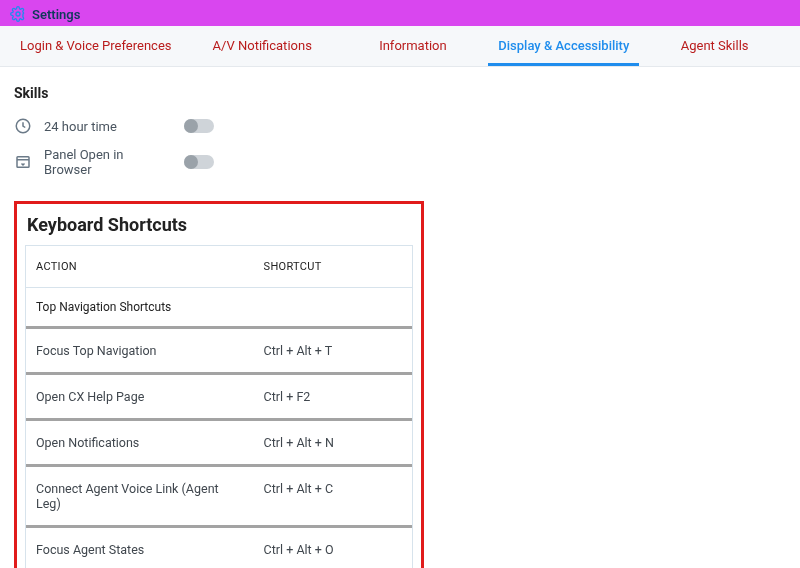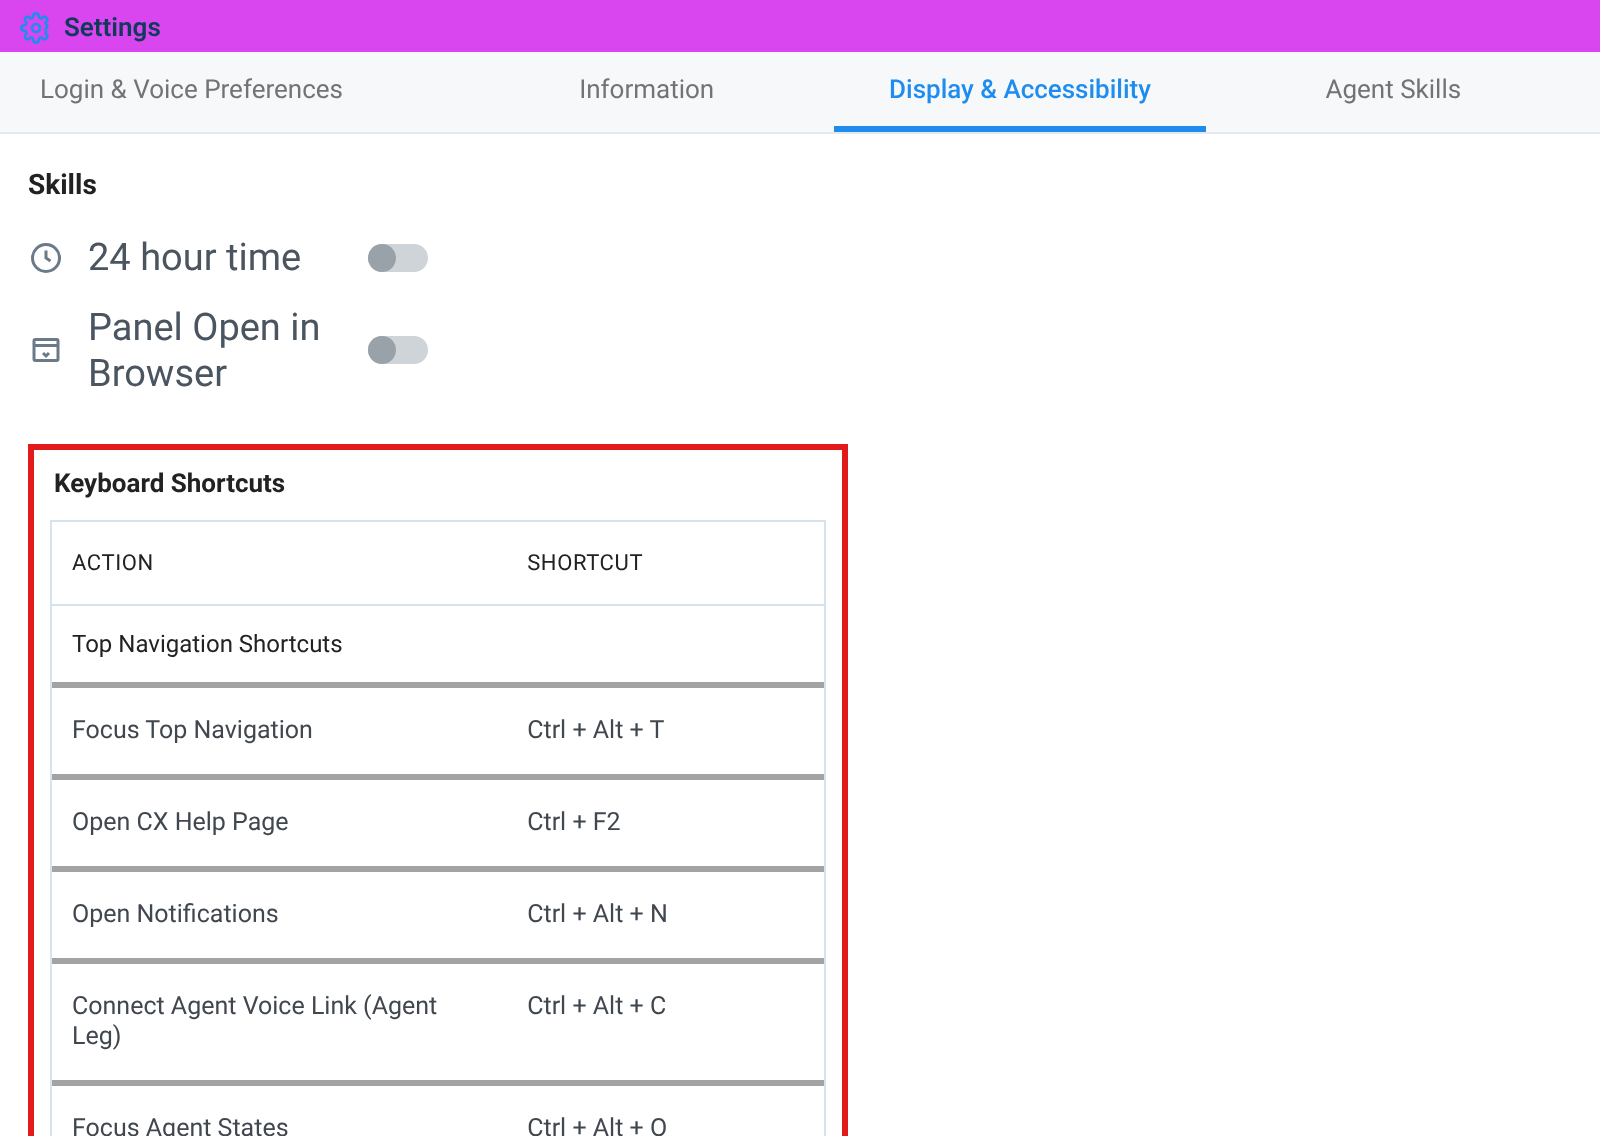--- a/index.html
+++ b/index.html
@@ -25,21 +25,21 @@
   }
   .gear-icon { color: #1f8ded; display: inline-flex; }
   .tabs {
     display: flex;
     background: #f6f8fa;
     border-bottom: 1px solid #e5e9ed;
     padding: 0 10px;
   }
   .tab {
     padding: 12px 10px 10px;
-    color: #737373;
+    color: #b91c1c;
     font-size: 13px;
     cursor: pointer;
     flex: 1;
     text-align: center;
     white-space: nowrap;
   }
   .tab:first-child { flex: 1.2; text-align: left; }
   .tab.active {
     color: #1f8ded;
     border-bottom: 3px solid #1f8ded;
@@ -53,42 +53,42 @@
     margin: 4px 0 10px 0;
   }
   .setting-row {
     display: flex;
     align-items: center;
     gap: 10px;
     padding: 6px 0;
     max-width: 420px;
   }
   .setting-row .icon-cell { width: 20px; color: #6b7a88; display:flex; }
-  .setting-row .label-cell { width: 130px; color: #4a5560; font-size: 19px; }
+  .setting-row .label-cell { width: 130px; color: #4a5560; font-size: 13px; }
   .toggle {
     width: 30px; height: 14px;
     background: #cfd4d9;
     border-radius: 10px;
     position: relative;
   }
   .toggle .knob {
     width: 14px; height: 14px;
     background: #9aa2a9;
     border-radius: 50%;
     position: absolute; left: 0; top: 0;
   }
   .highlight-box {
     border: 3px solid #e11b1b;
     margin-top: 18px;
     padding: 6px 8px 12px 8px;
     width: 410px;
   }
   .ks-title {
     font-weight: 700;
-    font-size: 13px;
+    font-size: 18px;
     color: #222;
     padding: 4px 2px 10px 2px;
   }
   .ks-table {
     border: 1px solid #d7e3ec;
   }
   .ks-head, .ks-row {
     display: flex;
     border-top: 3px solid #a3a3a3;
   }
@@ -117,20 +117,21 @@
     <svg width="16" height="16" viewBox="0 0 24 24" fill="none" stroke="currentColor" stroke-width="2">
       <circle cx="12" cy="12" r="3"></circle>
       <path d="M19.4 15a1.7 1.7 0 0 0 .34 1.87l.06.06a2 2 0 1 1-2.83 2.83l-.06-.06a1.7 1.7 0 0 0-1.87-.34 1.7 1.7 0 0 0-1 1.55V21a2 2 0 1 1-4 0v-.09a1.7 1.7 0 0 0-1-1.55 1.7 1.7 0 0 0-1.87.34l-.06.06a2 2 0 1 1-2.83-2.83l.06-.06a1.7 1.7 0 0 0 .34-1.87 1.7 1.7 0 0 0-1.55-1H3a2 2 0 1 1 0-4h.09a1.7 1.7 0 0 0 1.55-1 1.7 1.7 0 0 0-.34-1.87l-.06-.06a2 2 0 1 1 2.83-2.83l.06.06a1.7 1.7 0 0 0 1.87.34H9a1.7 1.7 0 0 0 1-1.55V3a2 2 0 1 1 4 0v.09a1.7 1.7 0 0 0 1 1.55 1.7 1.7 0 0 0 1.87-.34l.06-.06a2 2 0 1 1 2.83 2.83l-.06.06a1.7 1.7 0 0 0-.34 1.87V9c.66.27 1.09.91 1.09 1.63s-.43 1.36-1.09 1.63z"></path>
     </svg>
   </span>
   <span class="title">Settings</span>
 </div>
 
 <div class="tabs">
   <div class="tab">Login &amp; Voice Preferences</div>
+  <div class="tab">A/V Notifications</div>
   <div class="tab">Information</div>
   <div class="tab active">Display &amp; Accessibility</div>
   <div class="tab">Agent Skills</div>
 </div>
 
 <div class="content">
 
   <div class="section-title">Skills</div>
 
   <div class="setting-row">

